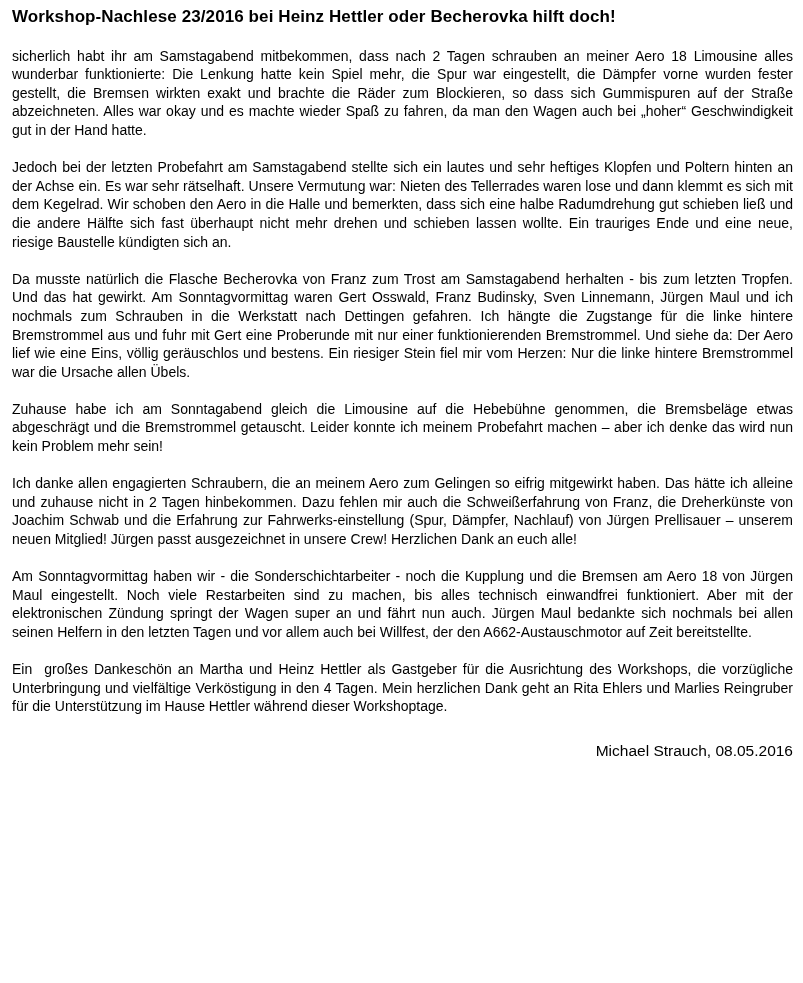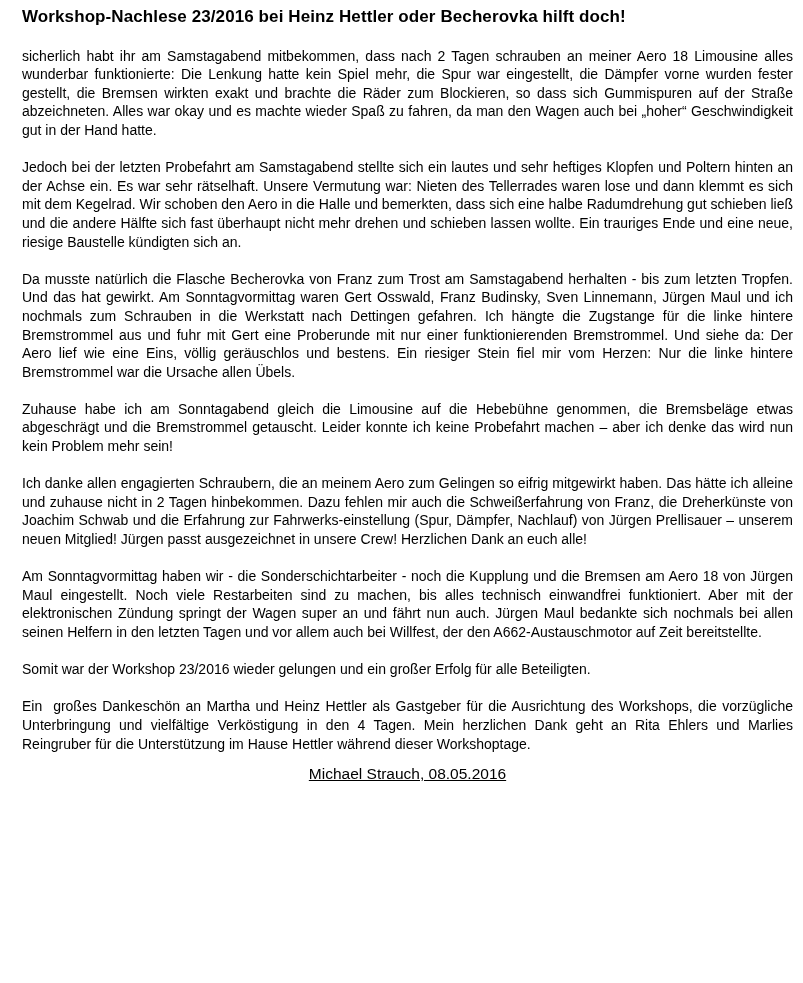--- a/index.html
+++ b/index.html
@@ -9,21 +9,21 @@
   }
   body {
     width: 803px;
     height: 983px;
     overflow: hidden;
     font-family: "Liberation Sans", "DejaVu Sans", sans-serif;
     color: #000000;
     -webkit-font-smoothing: antialiased;
   }
   .page {
-    padding: 6px 10px 10px 22px;
+    padding: 6px 10px 10px 12px;
     box-sizing: border-box;
   }
   .doc-title {
     font-size: 17px;
     font-weight: bold;
     line-height: 22px;
     margin: 0;
     letter-spacing: 0.1px;
   }
   .salutation {
@@ -32,47 +32,45 @@
     line-height: 18.6px;
   }
   .para {
     margin: 18.6px 0 0 0;
     font-size: 14px;
     line-height: 18.6px;
     text-align: justify;
     white-space: pre-wrap;
   }
   .signoff {
-    margin: 12px 0 0 0;
+    margin: 26px 0 0 0;
     font-size: 15.5px;
     line-height: 18.6px;
-    text-align: center;
+    text-align: right;
     white-space: normal;
-    text-decoration: underline;
   }
 </style>
 </head>
 <body>
 
 <div class="page">
 
   <h1 class="doc-title">Workshop-Nachlese 23/2016 bei Heinz Hettler oder Becherovka hilft doch!</h1>
 
 
   <p class="para">sicherlich habt ihr am Samstagabend mitbekommen, dass nach 2 Tagen schrauben an meiner Aero 18 Limousine alles wunderbar funktionierte: Die Lenkung hatte kein Spiel mehr, die Spur war eingestellt, die Dämpfer vorne wurden fester gestellt, die Bremsen wirkten exakt und brachte die Räder zum Blockieren, so dass sich Gummispuren auf der Straße abzeichneten. Alles war okay und es machte wieder Spaß zu fahren, da man den Wagen auch bei „hoher“ Geschwindigkeit gut in der Hand hatte.</p>
 
   <p class="para">Jedoch bei der letzten Probefahrt am Samstagabend stellte sich ein lautes und sehr heftiges Klopfen und Poltern hinten an der Achse ein. Es war sehr rätselhaft. Unsere Vermutung war: Nieten des Tellerrades waren lose und dann klemmt es sich mit dem Kegelrad. Wir schoben den Aero in die Halle und bemerkten, dass sich eine halbe Radumdrehung gut schieben ließ und die andere Hälfte sich fast überhaupt nicht mehr drehen und schieben lassen wollte. Ein trauriges Ende und eine neue, riesige Baustelle kündigten sich an.</p>
 
   <p class="para">Da musste natürlich die Flasche Becherovka von Franz zum Trost am Samstagabend herhalten - bis zum letzten Tropfen. Und das hat gewirkt. Am Sonntagvormittag waren Gert Osswald, Franz Budinsky, Sven Linnemann, Jürgen Maul und ich nochmals zum Schrauben in die Werkstatt nach Dettingen gefahren. Ich hängte die Zugstange für die linke hintere Bremstrommel aus und fuhr mit Gert eine Proberunde mit nur einer funktionierenden Bremstrommel. Und siehe da: Der Aero lief wie eine Eins, völlig geräuschlos und bestens. Ein riesiger Stein fiel mir vom Herzen: Nur die linke hintere Bremstrommel war die Ursache allen Übels.</p>
 
-  <p class="para">Zuhause habe ich am Sonntagabend gleich die Limousine auf die Hebebühne genommen, die Bremsbeläge etwas abgeschrägt und die Bremstrommel getauscht. Leider konnte ich keine Probefahrt machen – aber ich denke das wird nun kein Problem mehr sein!</p>
+  <p class="para">Zuhause habe ich am Sonntagabend gleich die Limousine auf die Hebebühne genommen, die Bremsbeläge etwas abgeschrägt und die Bremstrommel getauscht. Leider konnte ich meinem Probefahrt machen – aber ich denke das wird nun kein Problem mehr sein!</p>
 
   <p class="para">Ich danke allen engagierten Schraubern, die an meinem Aero zum Gelingen so eifrig mitgewirkt haben. Das hätte ich alleine und zuhause nicht in 2 Tagen hinbekommen. Dazu fehlen mir auch die Schweißerfahrung von Franz, die Dreherkünste von Joachim Schwab und die Erfahrung zur Fahrwerks-einstellung (Spur, Dämpfer, Nachlauf) von Jürgen Prellisauer – unserem neuen Mitglied! Jürgen passt ausgezeichnet in unsere Crew! Herzlichen Dank an euch alle!</p>
 
   <p class="para">Am Sonntagvormittag haben wir - die Sonderschichtarbeiter - noch die Kupplung und die Bremsen am Aero 18 von Jürgen Maul eingestellt. Noch viele Restarbeiten sind zu machen, bis alles technisch einwandfrei funktioniert. Aber mit der elektronischen Zündung springt der Wagen super an und fährt nun auch. Jürgen Maul bedankte sich nochmals bei allen seinen Helfern in den letzten Tagen und vor allem auch bei Willfest, der den A662-Austauschmotor auf Zeit bereitstellte.</p>
 
-  <p class="para">Somit war der Workshop 23/2016 wieder gelungen und ein großer Erfolg für alle Beteiligten.</p>
 
   <p class="para">Ein  großes Dankeschön an Martha und Heinz Hettler als Gastgeber für die Ausrichtung des Workshops, die vorzügliche Unterbringung und vielfältige Verköstigung in den 4 Tagen. Mein herzlichen Dank geht an Rita Ehlers und Marlies Reingruber für die Unterstützung im Hause Hettler während dieser Workshoptage.</p>
 
   <p class="signoff">Michael Strauch, 08.05.2016</p>
 
 </div>
 
 </body></html>

